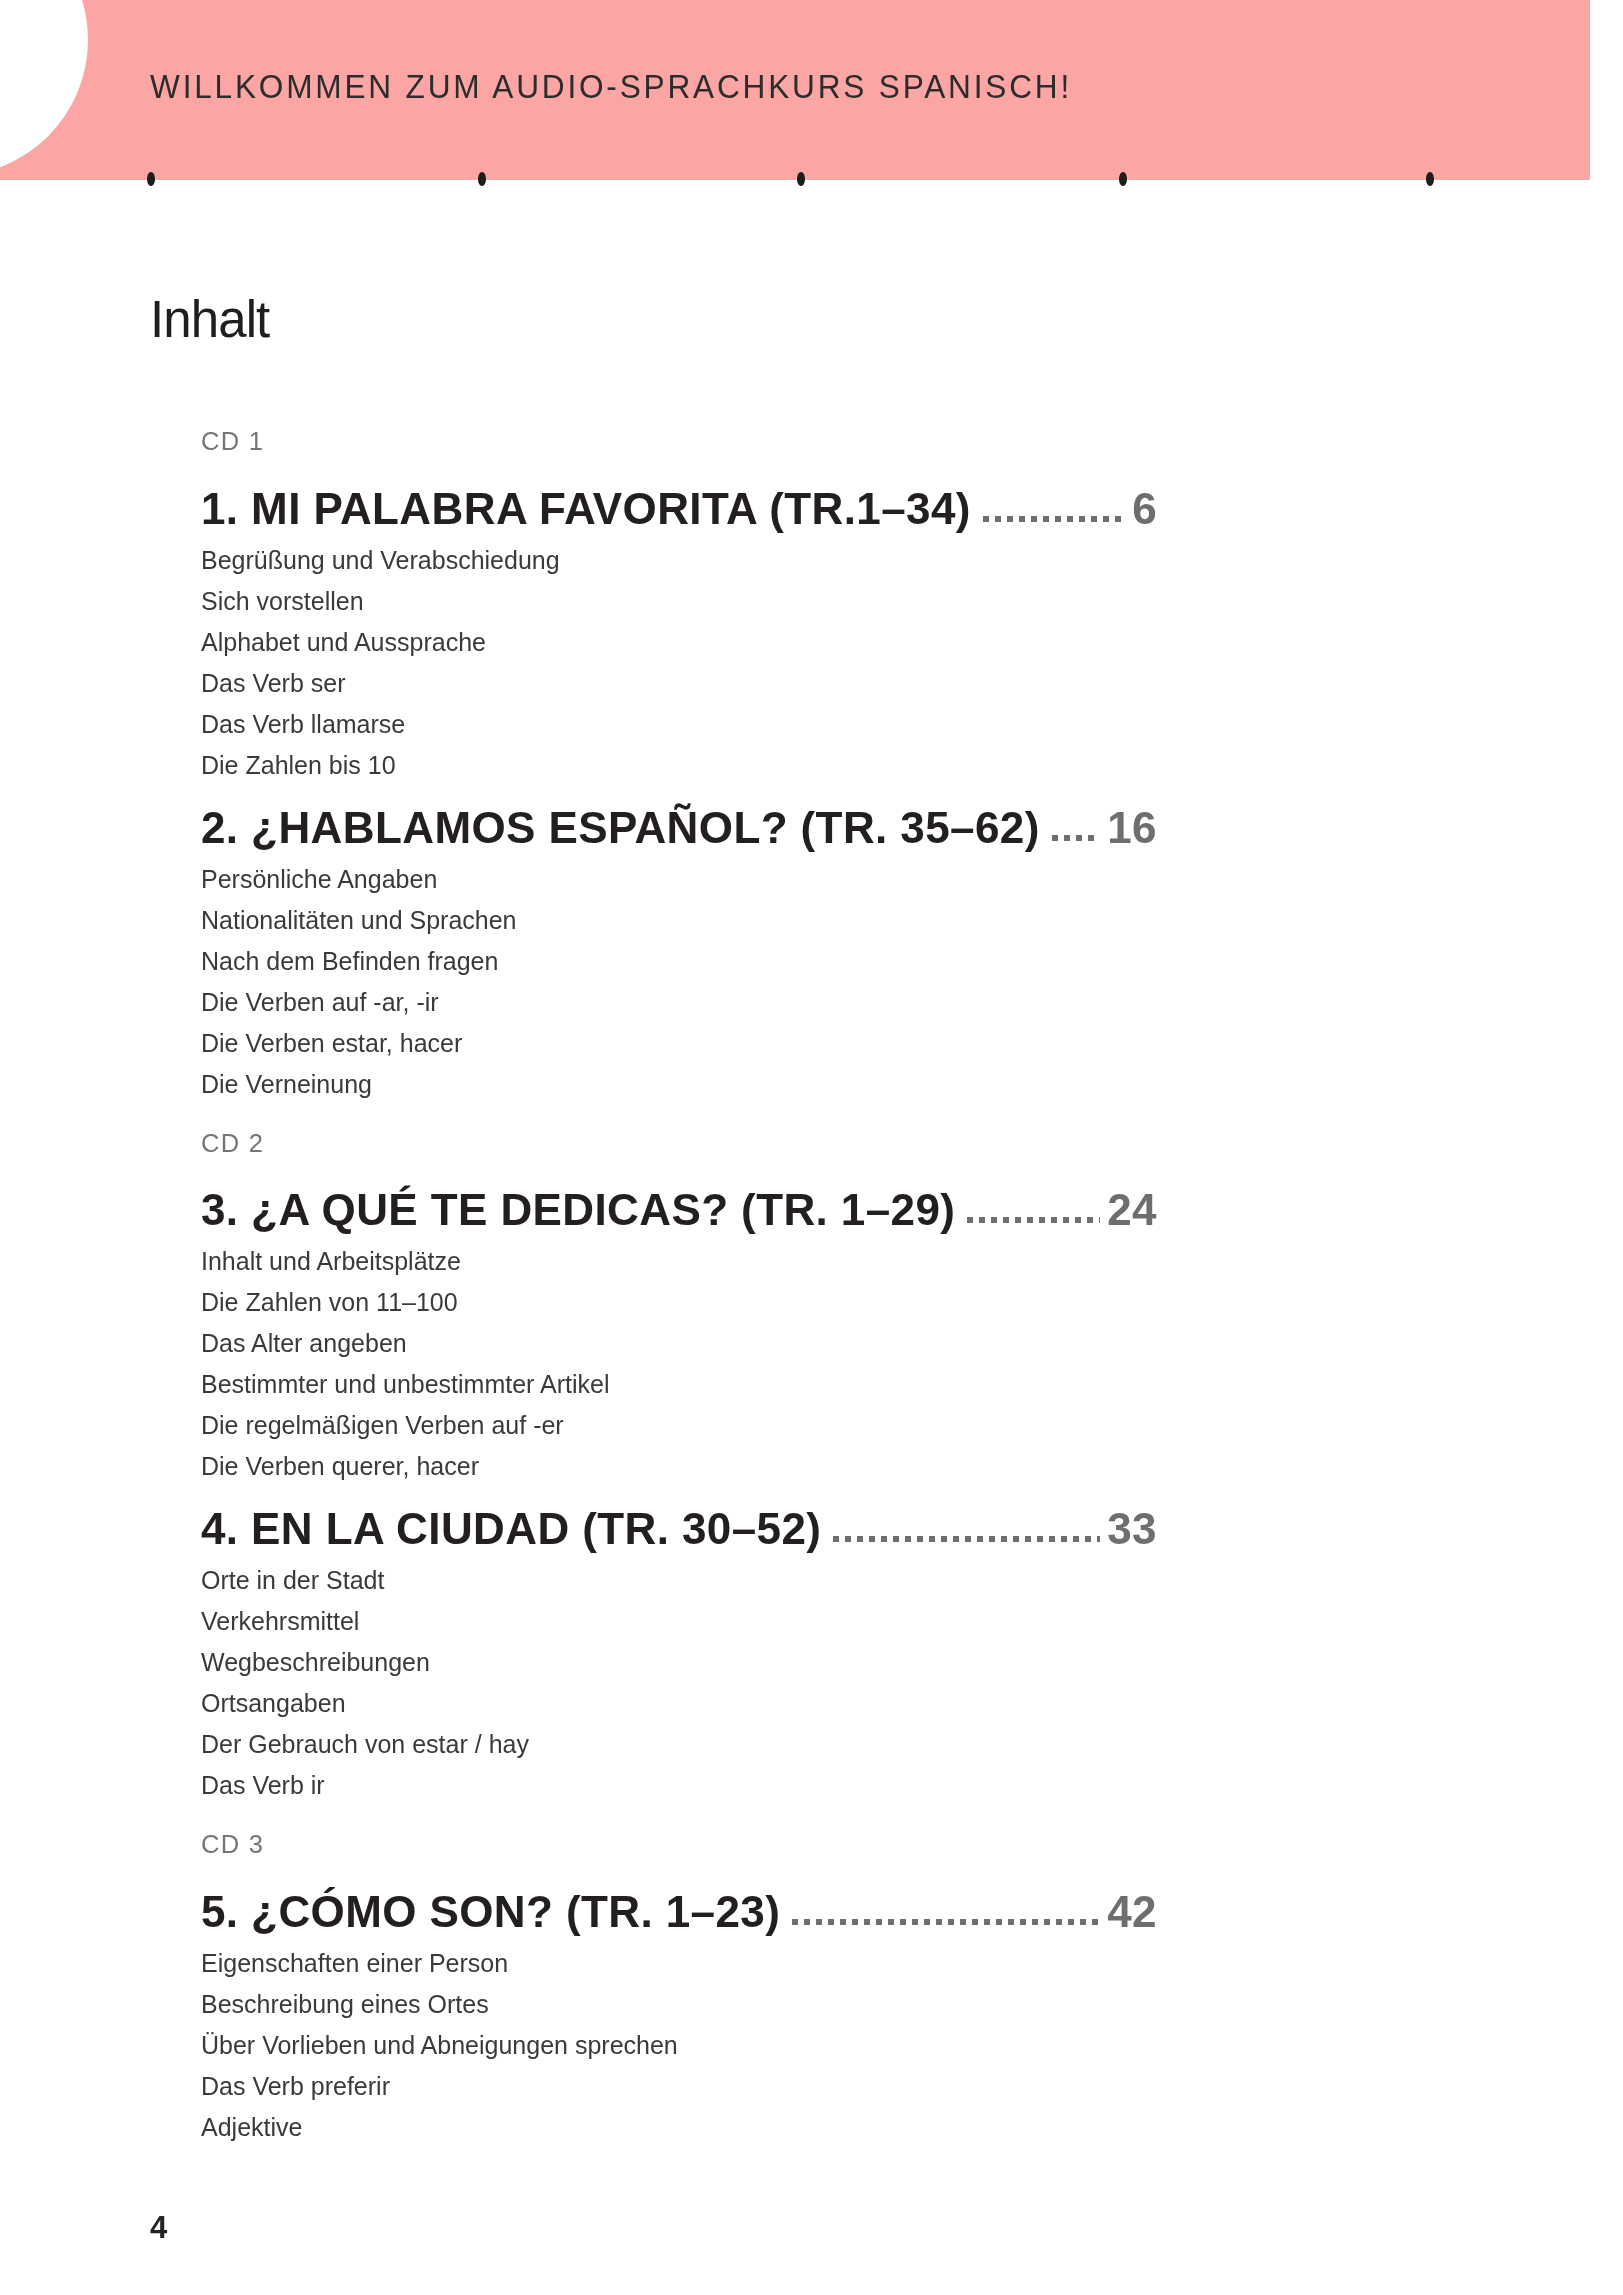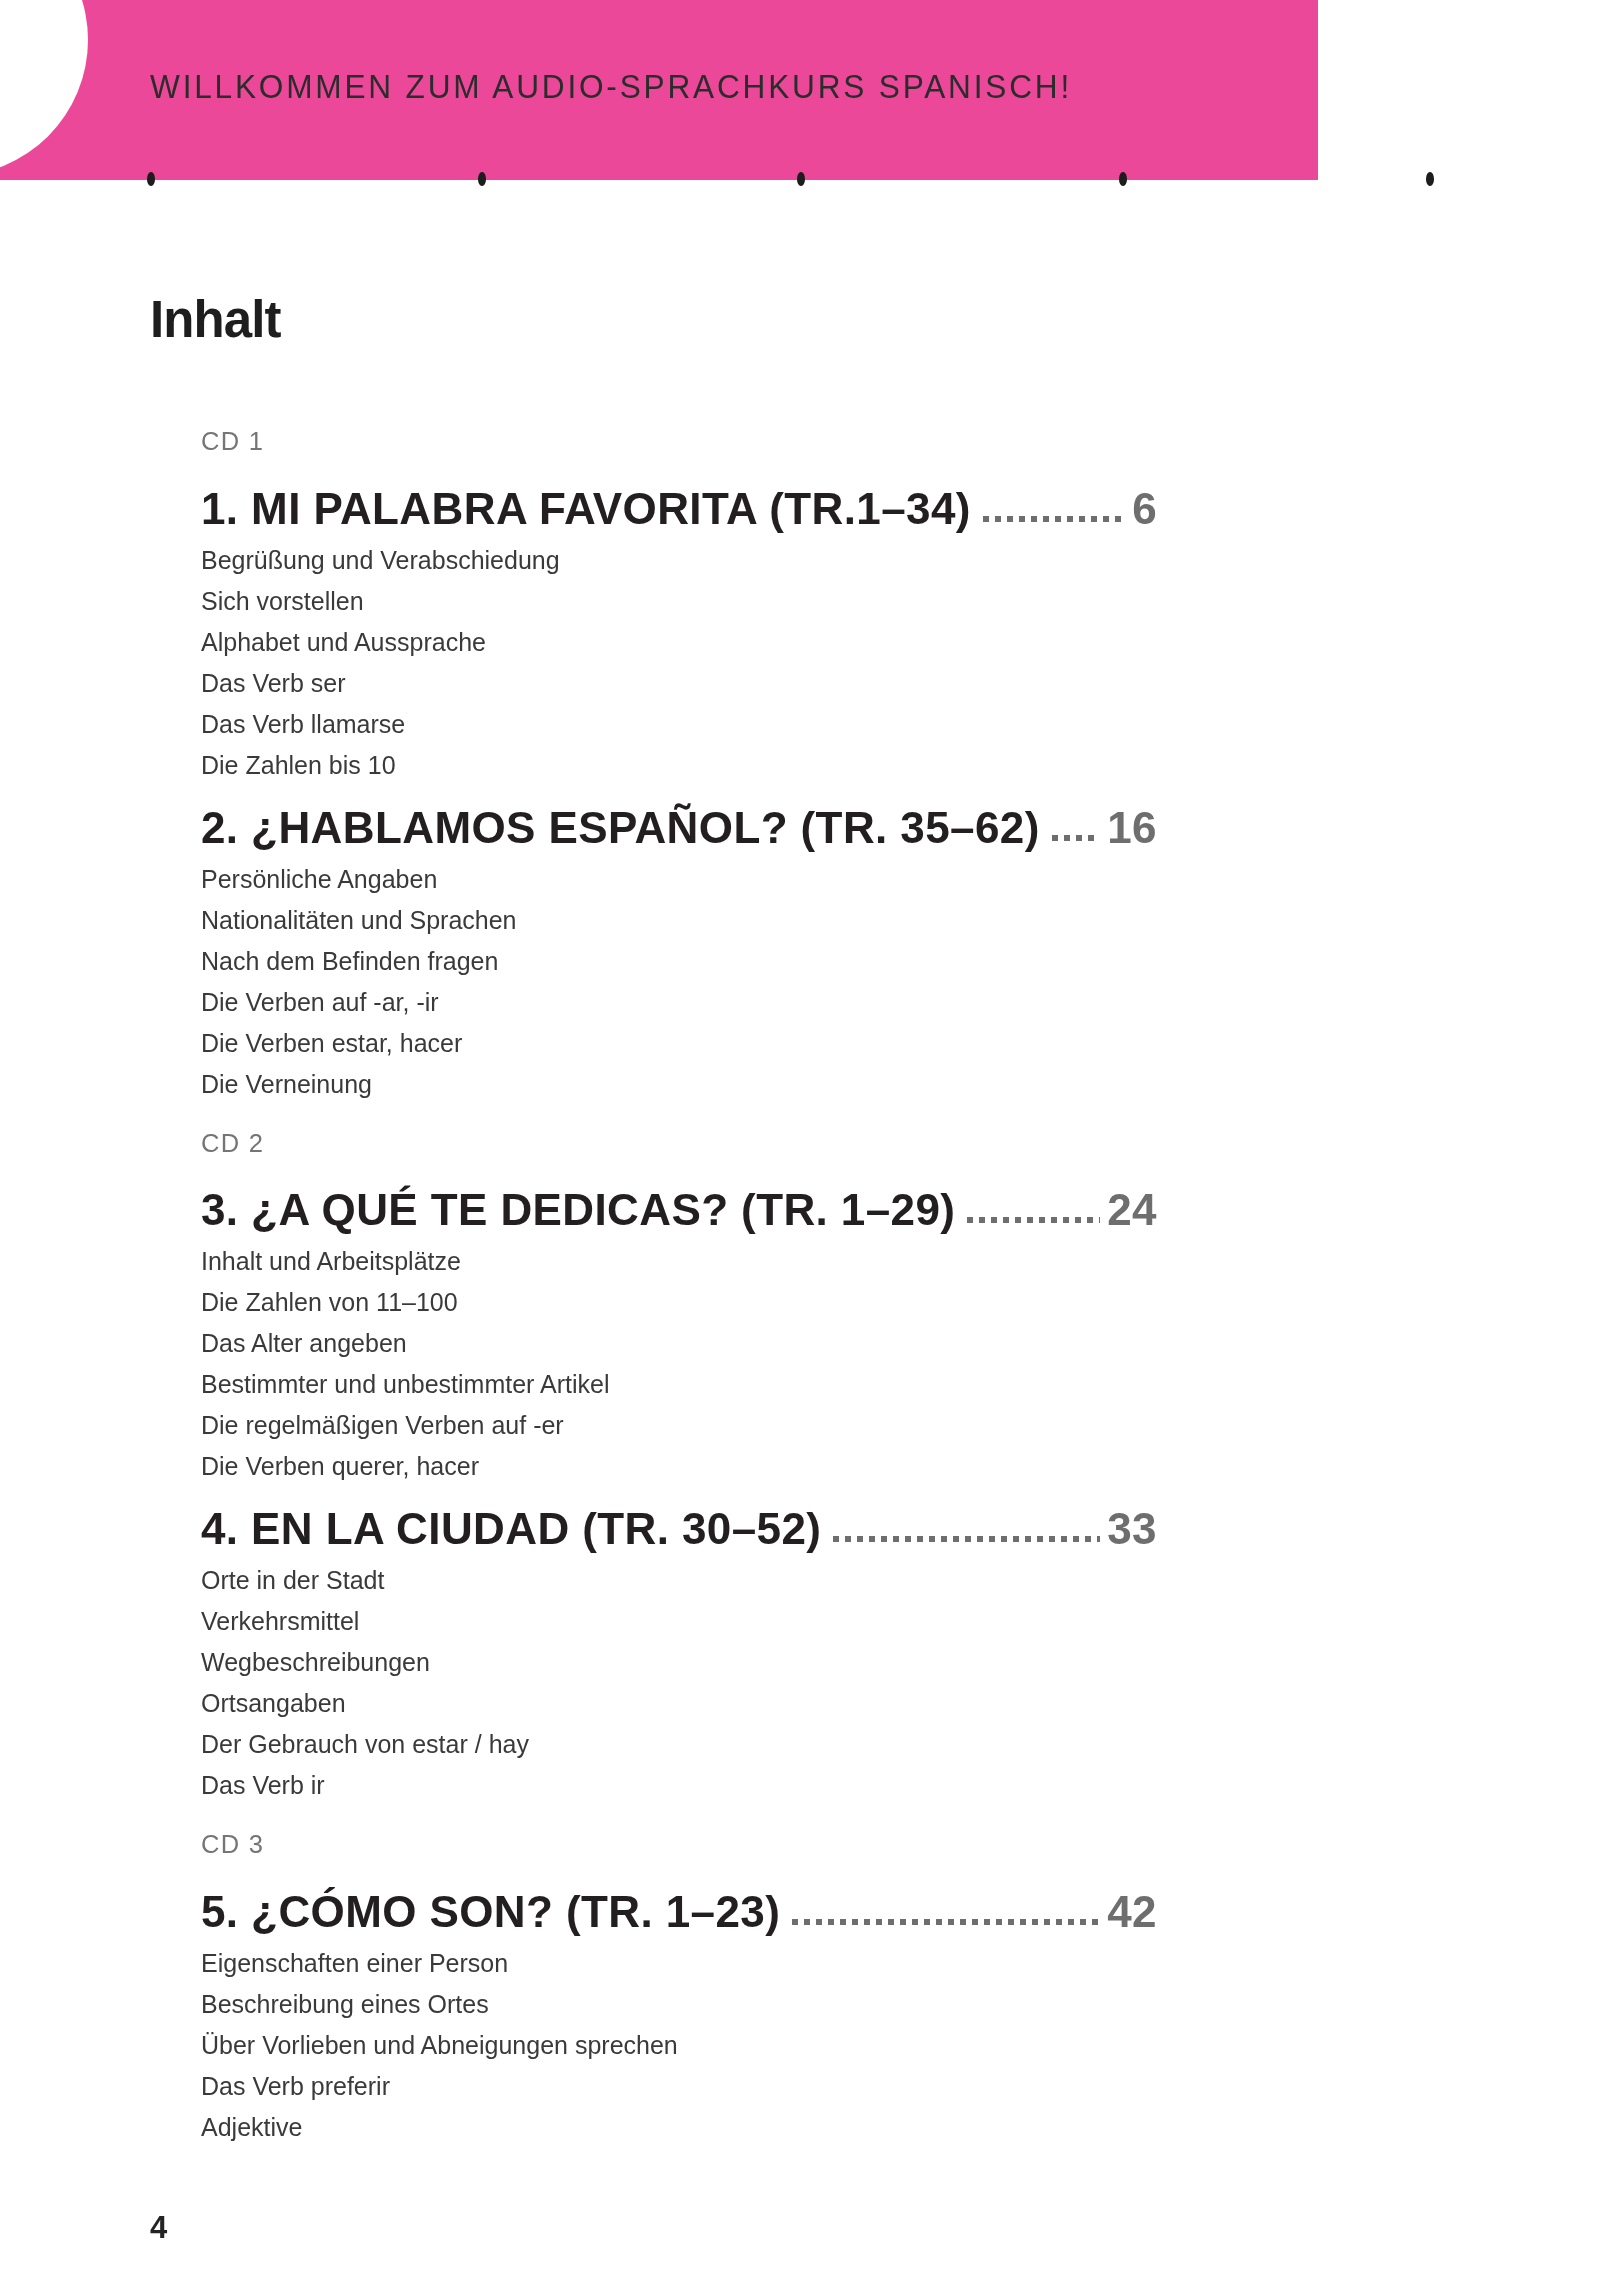--- a/index.html
+++ b/index.html
@@ -2,41 +2,41 @@
 <html style="font-size:13.6px"><head>
 <meta charset="utf-8">
 <style>
   html,body{margin:0;padding:0;}
   body{
     width:1623px;height:2295px;position:relative;background:#ffffff;
     font-family:"Liberation Sans", sans-serif;overflow:hidden;
   }
   
   .band{
-    position:absolute;left:0;top:0;width:1318px;height:180px;
-    background:#ec4899;overflow:hidden;
+    position:absolute;left:0;top:0;width:1590px;height:180px;
+    background:#fca5a5;overflow:hidden;
   }
   .circle{
     position:absolute;left:-184px;top:-96px;width:272px;height:272px;
     background:#ffffff;border-radius:50%;
   }
   .band-title{
     position:absolute;left:150px;top:68px;
     font-size:34px;line-height:37px;font-weight:500;color:#2c2c2c;
     letter-spacing:3px;white-space:nowrap;
     transform:scaleX(0.93);transform-origin:left center;
   }
   .tick{
     position:absolute;width:7.7px;height:13.6px;top:172px;
     background:#1d1d1d;border-radius:50%;
   }
   
   .content{position:absolute;left:0;top:180px;right:0;}
   h1.inhalt{
-    margin:119px 0 0 150px;font-size:51px;line-height:41px;font-weight:700;
+    margin:119px 0 0 150px;font-size:51px;line-height:41px;font-weight:400;
     color:#1e1e1e;letter-spacing:-0.9px;
   }
   .toc{margin-left:201px;width:956px;}
   .cd-section{margin-top:26px;}
   .toc > .cd-section:first-child{margin-top:89px;}
   .cd-label{
     font-size:25.5px;line-height:25.5px;color:#757575;letter-spacing:1.3px;
   }
   .chapter{margin-top:22px;}
   .chapters > .chapter:first-child{margin-top:34px;}

